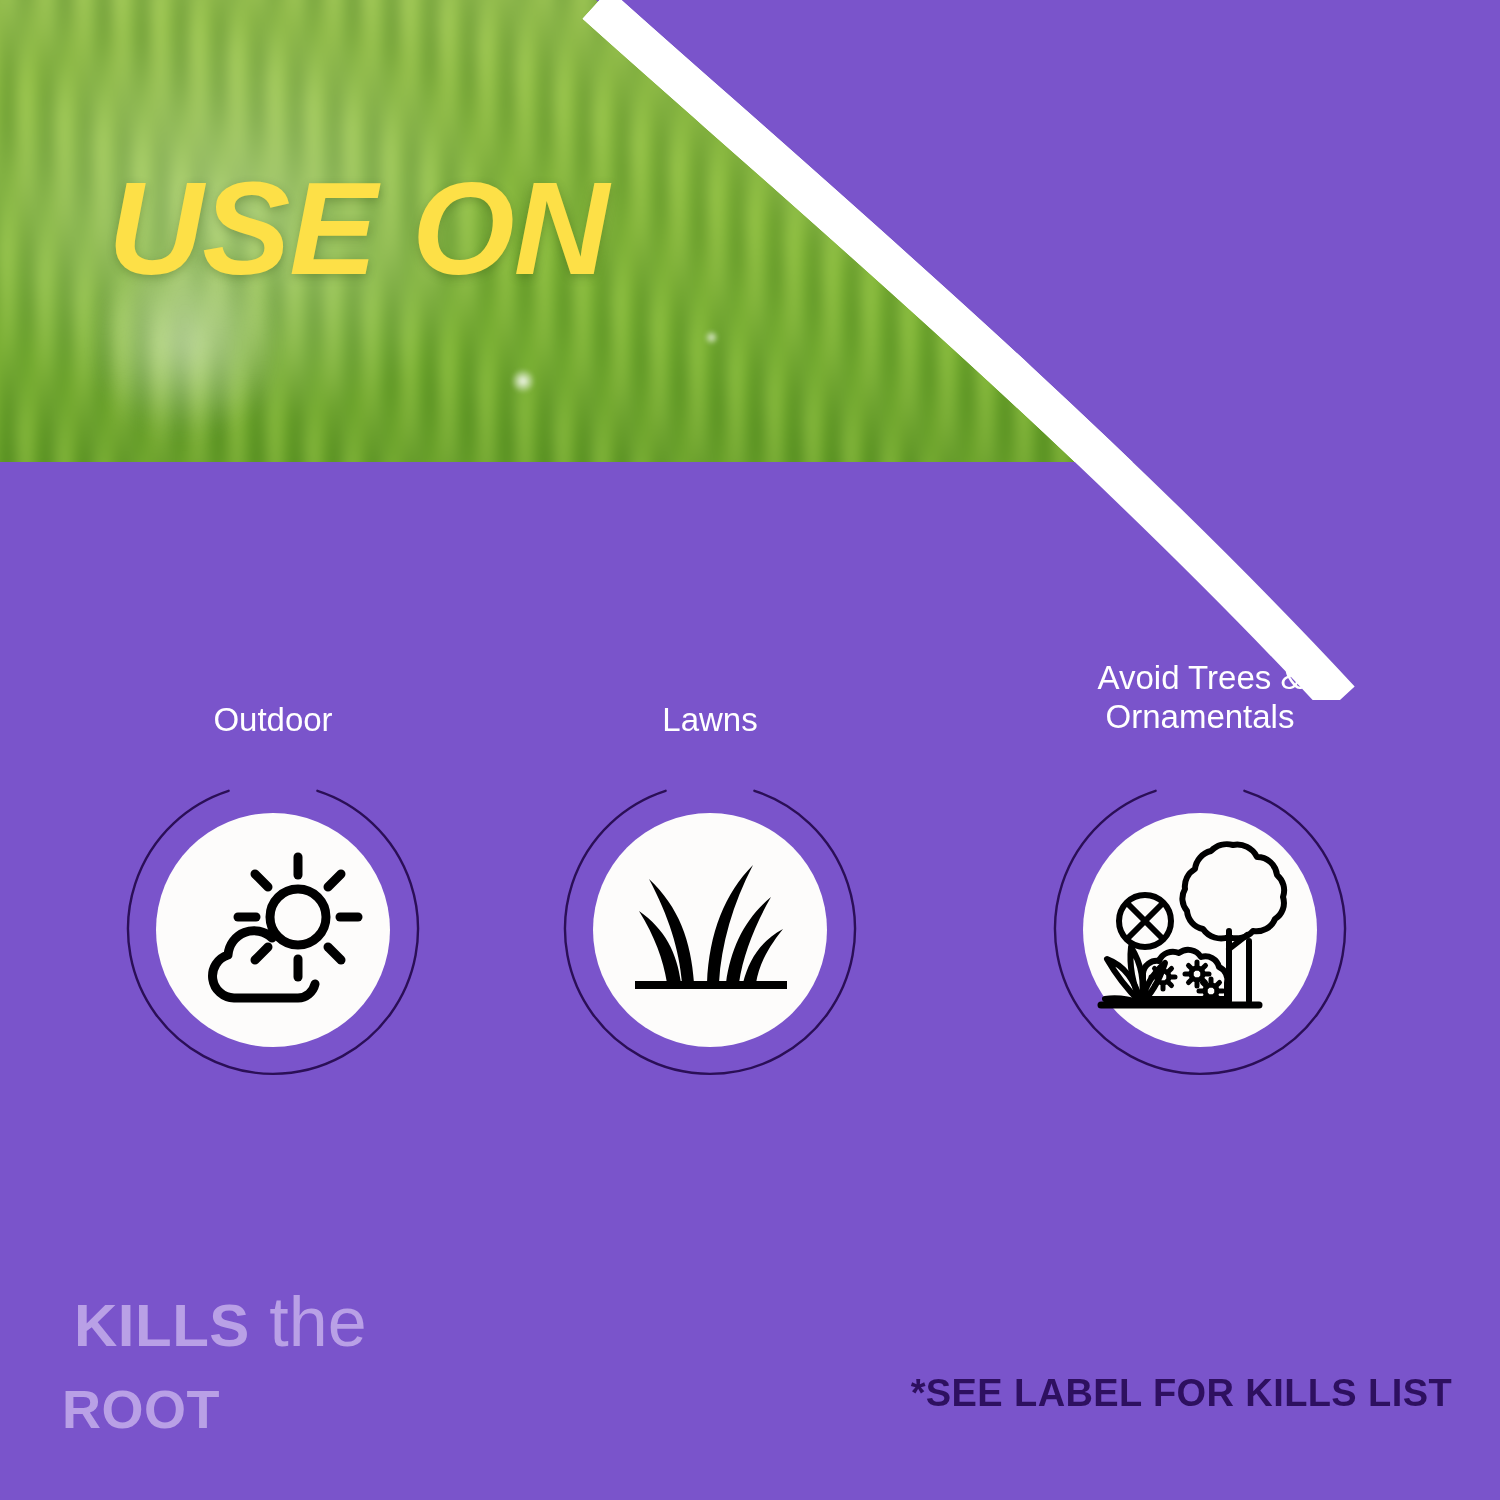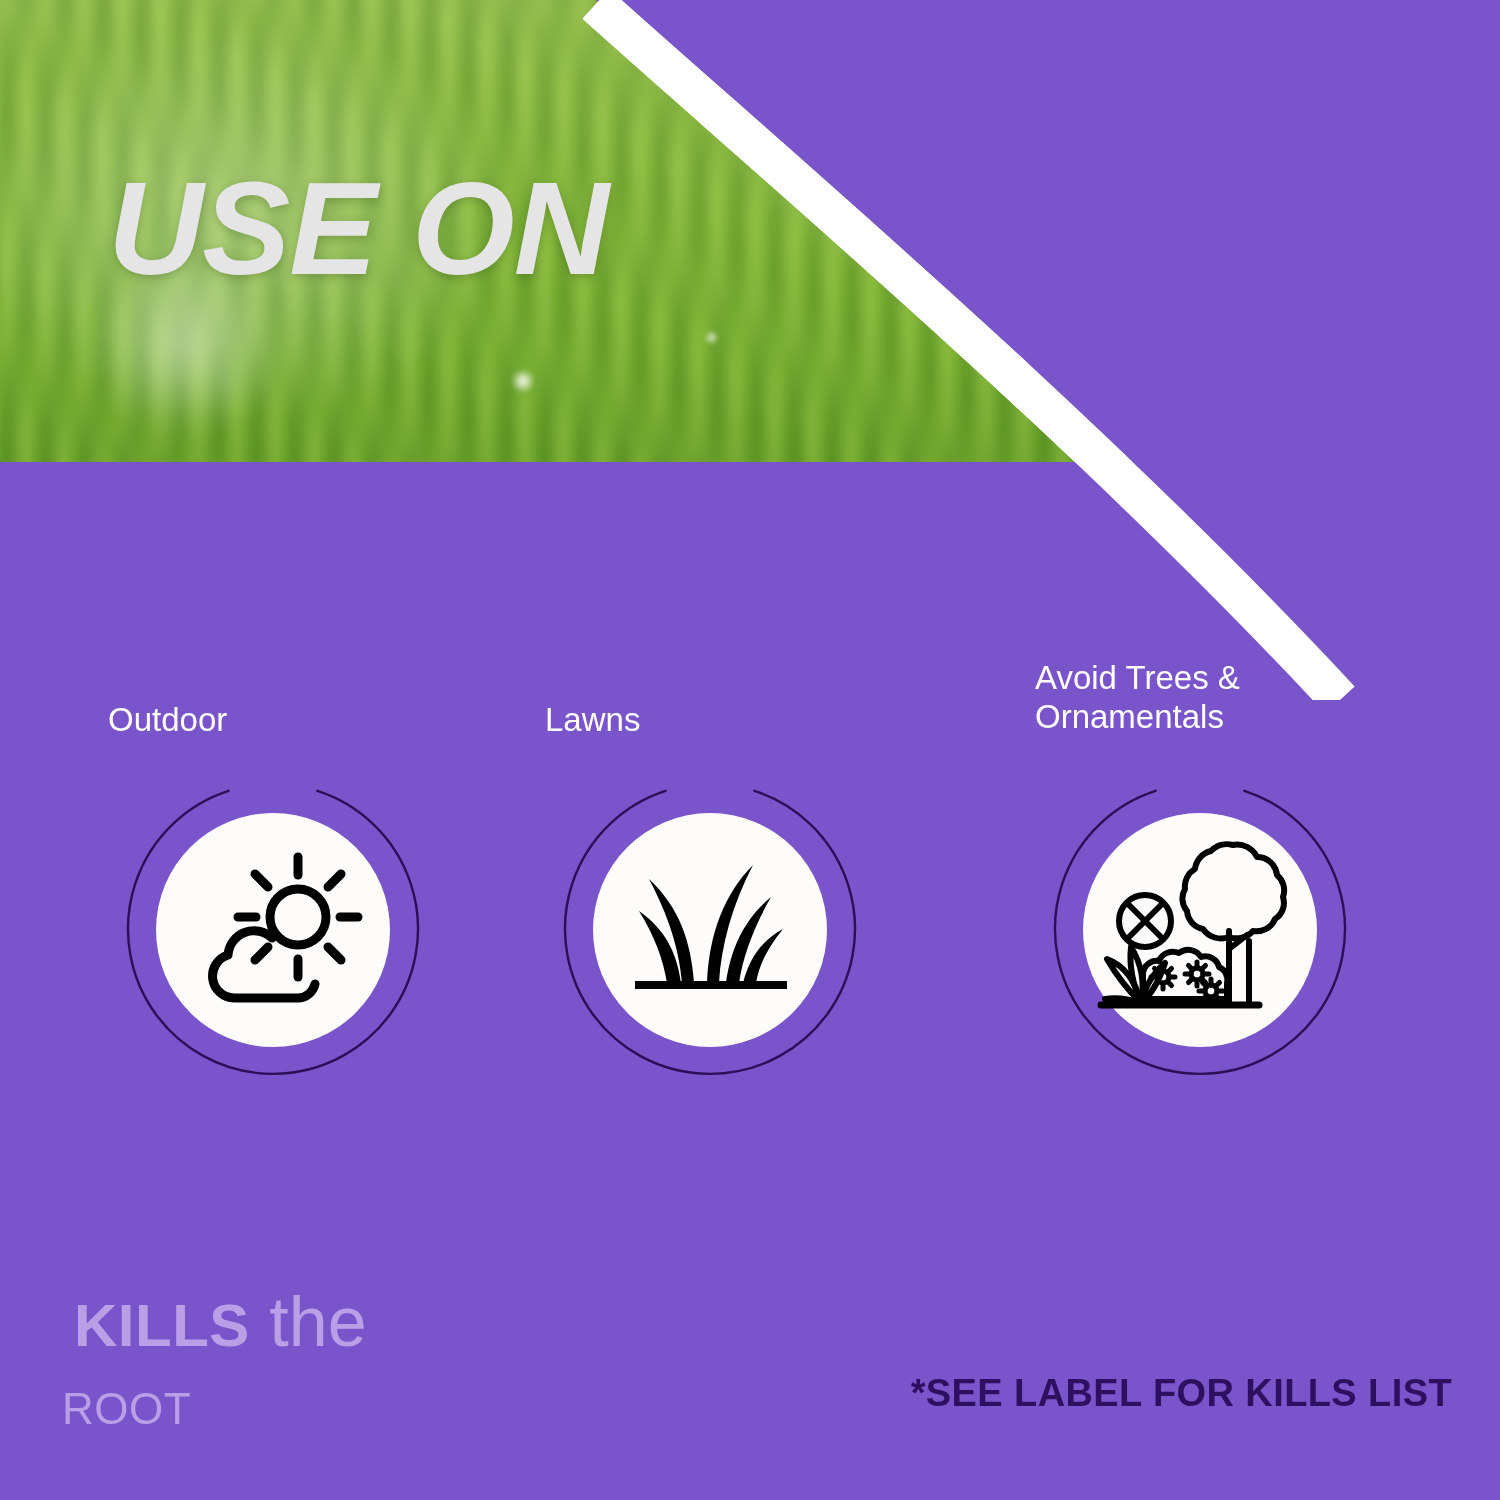--- a/index.html
+++ b/index.html
@@ -63,35 +63,35 @@
 
   
   .swoosh{position:absolute;left:0;top:0;width:1500px;height:700px;}
 
   
   .headline{
     position:absolute;left:108px;top:163px;
     font-size:132px;line-height:1;
     font-weight:bold;font-style:italic;
     letter-spacing:-1px;
-    color:#e5e5e5;
+    color:#fde047;
     text-shadow:0 3px 10px rgba(40,70,10,.28);
     white-space:nowrap;
   }
 
   
   .badges{position:absolute;left:0;top:700px;width:1500px;height:430px;}
   .badge{position:absolute;top:0;width:330px;height:430px;}
   .badge.b1{left:108px;}
   .badge.b2{left:545px;}
   .badge.b3{left:1035px;}
 
   .badge-label{
     position:absolute;left:0;top:0;width:330px;
-    text-align:left;
+    text-align:center;
     color:#ffffff;
     font-size:33px;line-height:39px;
     font-weight:400;
   }
   .badge.b3 .badge-label{top:-42px;}
 
   .ringwrap{position:absolute;left:15px;top:80px;width:300px;height:300px;}
   .outer-ring{position:absolute;left:0;top:0;width:300px;height:300px;}
   .disc{
     position:absolute;left:33px;top:33px;width:234px;height:234px;
@@ -102,21 +102,21 @@
 
   
   .kills{
     position:absolute;left:62px;top:1288px;
     color:#b9a0e6;
     line-height:68px;
     white-space:nowrap;
   }
   .kills .k-strong{font-size:60px;font-weight:bold;letter-spacing:.5px;margin-left:12px;}
   .kills .k-light{font-size:70px;font-weight:400;}
-  .kills .k-line2{display:block;font-size:44px;font-weight:normal;letter-spacing:.5px;}
+  .kills .k-line2{display:block;font-size:54px;font-weight:bold;letter-spacing:.5px;}
 
   .seelabel{
     position:absolute;right:48px;top:1372px;
     color:#2e1060;
     font-size:38px;font-weight:bold;letter-spacing:.4px;
     white-space:nowrap;
   }
 </style>
 </head>
 <body>

